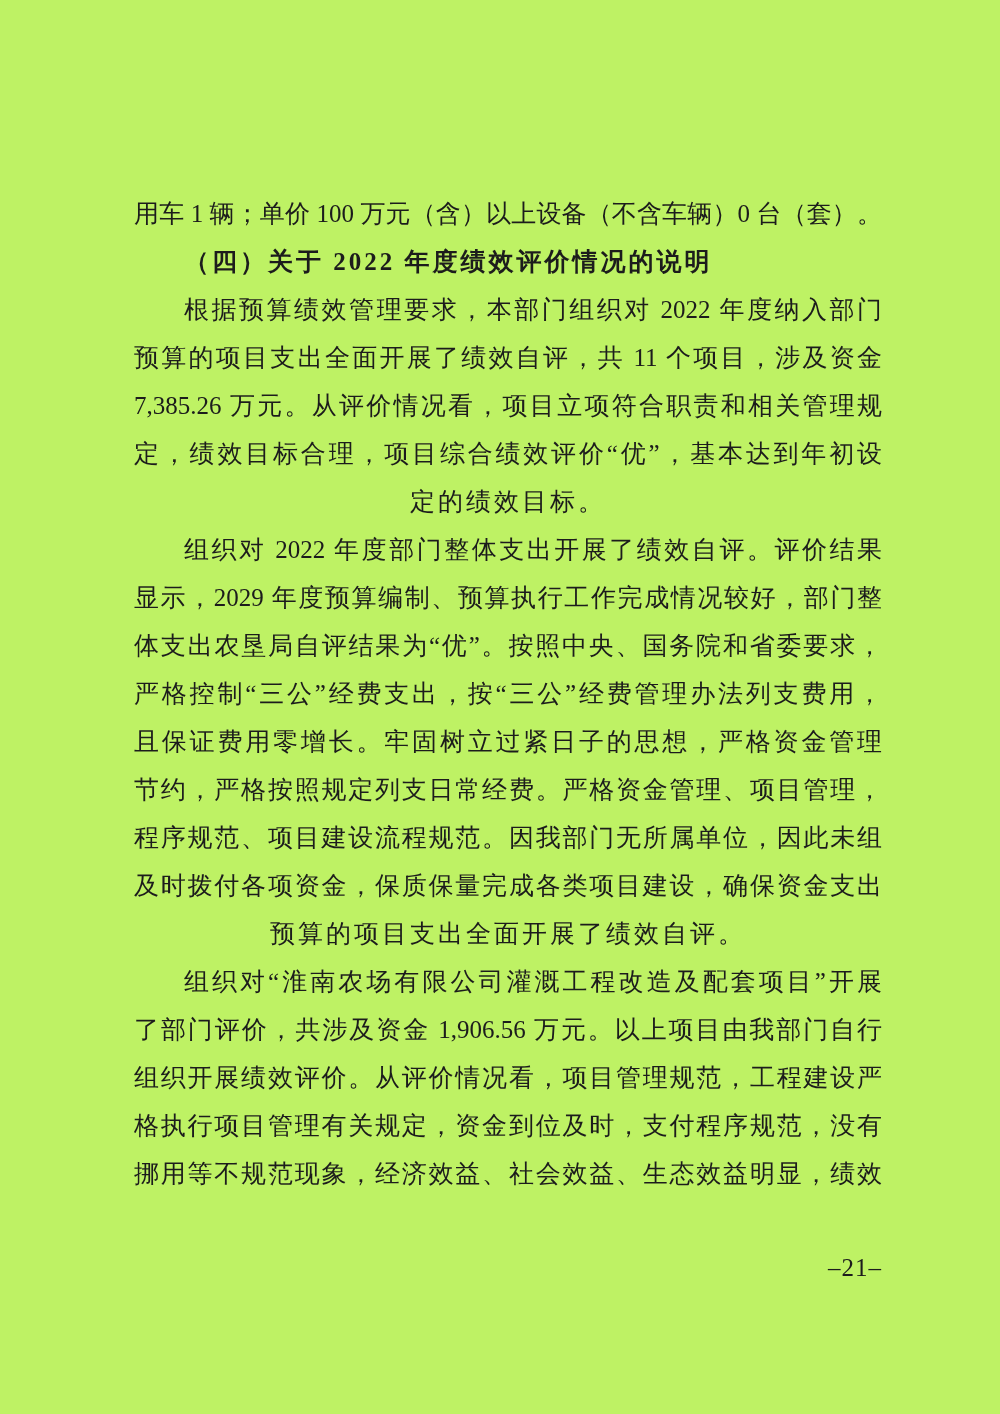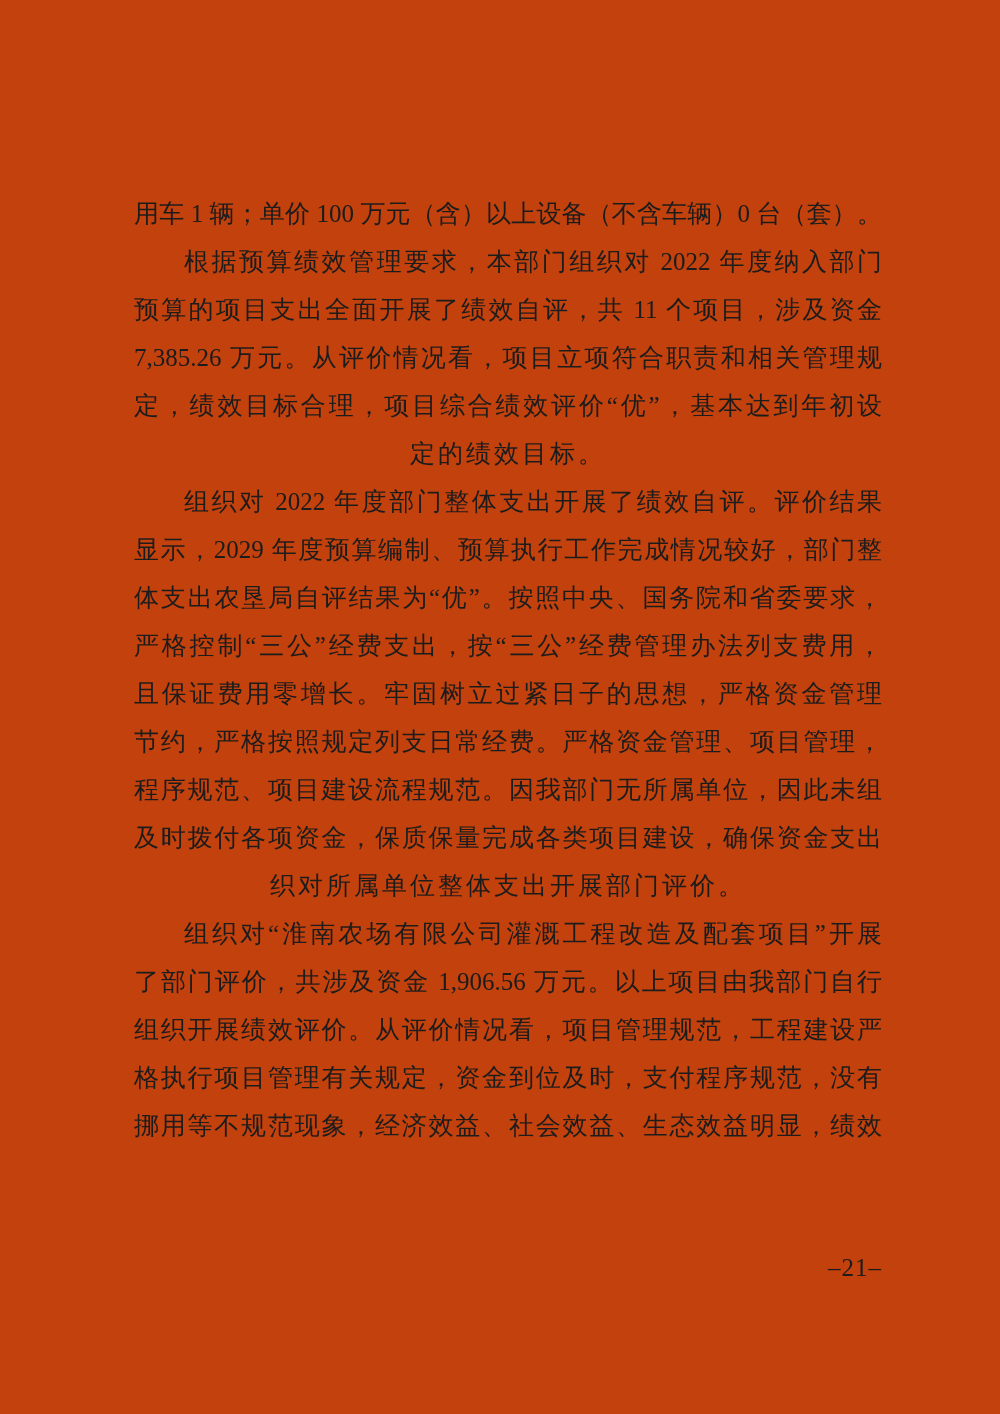--- a/index.html
+++ b/index.html
@@ -4,21 +4,21 @@
 <style>
   html, body {
     margin: 0;
     padding: 0;
     background: #ffffff;
   }
   .page {
     position: relative;
     width: 1000px;
     height: 1414px;
-    background: #c2410c;
+    background: #bef264;
     overflow: hidden;
     font-family: "Liberation Serif", "DejaVu Serif", serif;
     color: #1c1c1c;
   }
   .text-block {
     position: absolute;
     left: 134px;
     top: 190px;
     width: 748px;
   }
@@ -58,34 +58,35 @@
     letter-spacing: 1px;
     color: #1c1c1c;
   }
 </style>
 </head>
 <body>
 
 <div class="page">
   <div class="text-block">
     <div class="line fill">用车 1 辆；单价 100 万元（含）以上设备（不含车辆）0 台（套）。</div>
+    <div class="line heading">（四）关于 2022 年度绩效评价情况的说明</div>
     <div class="line fill indent">根据预算绩效管理要求，本部门组织对 2022 年度纳入部门</div>
     <div class="line fill">预算的项目支出全面开展了绩效自评，共 11 个项目，涉及资金</div>
     <div class="line fill">7,385.26 万元。从评价情况看，项目立项符合职责和相关管理规</div>
     <div class="line fill">定，绩效目标合理，项目综合绩效评价“优”，基本达到年初设</div>
     <div class="line end">定的绩效目标。</div>
     <div class="line fill indent">组织对 2022 年度部门整体支出开展了绩效自评。评价结果</div>
     <div class="line fill">显示，2029 年度预算编制、预算执行工作完成情况较好，部门整</div>
     <div class="line fill">体支出农垦局自评结果为“优”。按照中央、国务院和省委要求，</div>
     <div class="line fill">严格控制“三公”经费支出，按“三公”经费管理办法列支费用，</div>
     <div class="line fill">且保证费用零增长。牢固树立过紧日子的思想，严格资金管理</div>
     <div class="line fill">节约，严格按照规定列支日常经费。严格资金管理、项目管理，</div>
     <div class="line fill">程序规范、项目建设流程规范。因我部门无所属单位，因此未组</div>
     <div class="line fill">及时拨付各项资金，保质保量完成各类项目建设，确保资金支出</div>
-    <div class="line end">织对所属单位整体支出开展部门评价。</div>
+    <div class="line end">预算的项目支出全面开展了绩效自评。</div>
     <div class="line fill indent">组织对“淮南农场有限公司灌溉工程改造及配套项目”开展</div>
     <div class="line fill">了部门评价，共涉及资金 1,906.56 万元。以上项目由我部门自行</div>
     <div class="line fill">组织开展绩效评价。从评价情况看，项目管理规范，工程建设严</div>
     <div class="line fill">格执行项目管理有关规定，资金到位及时，支付程序规范，没有</div>
     <div class="line fill">挪用等不规范现象，经济效益、社会效益、生态效益明显，绩效</div>
   </div>
   <div class="page-number">–21–</div>
 </div>
 
 </body></html>

